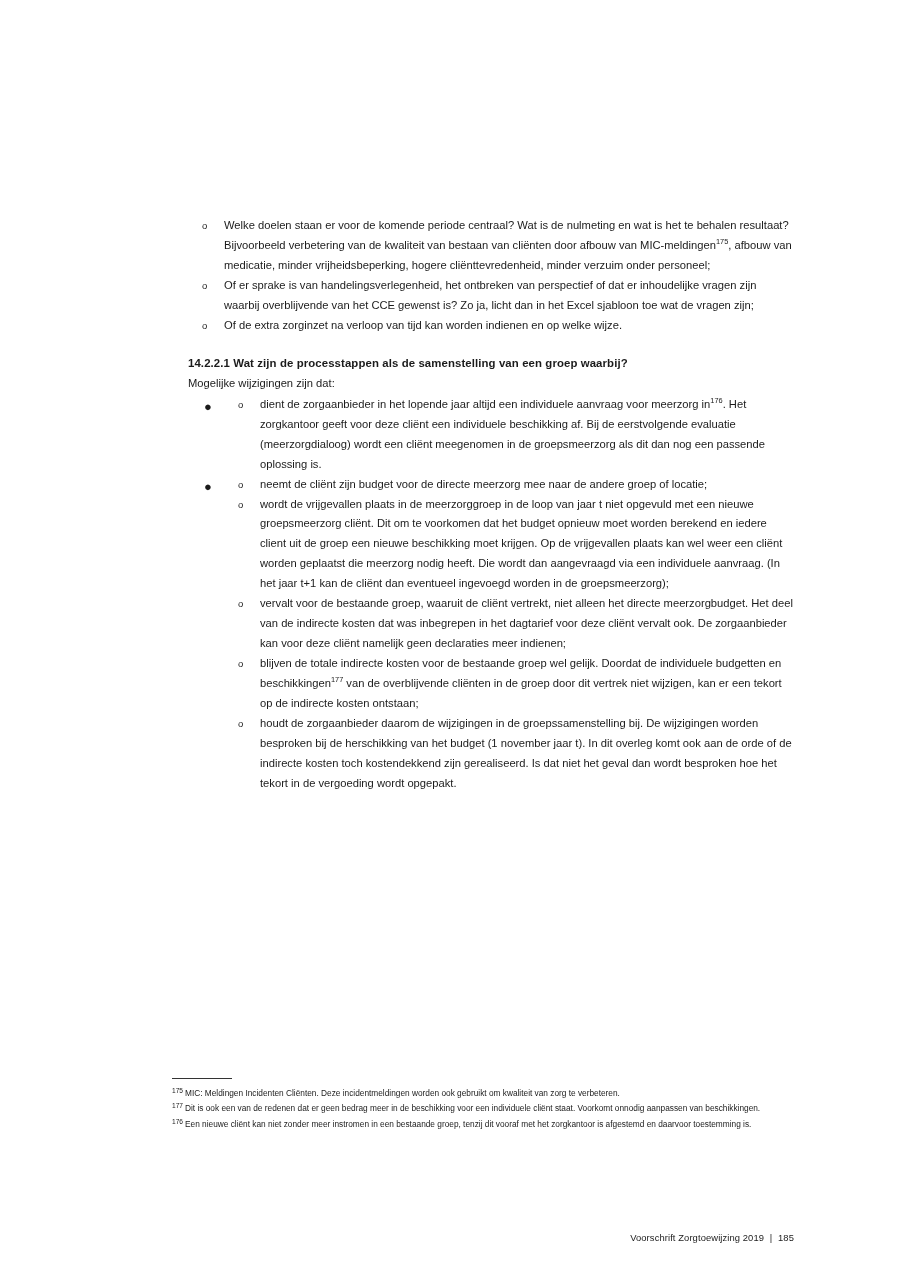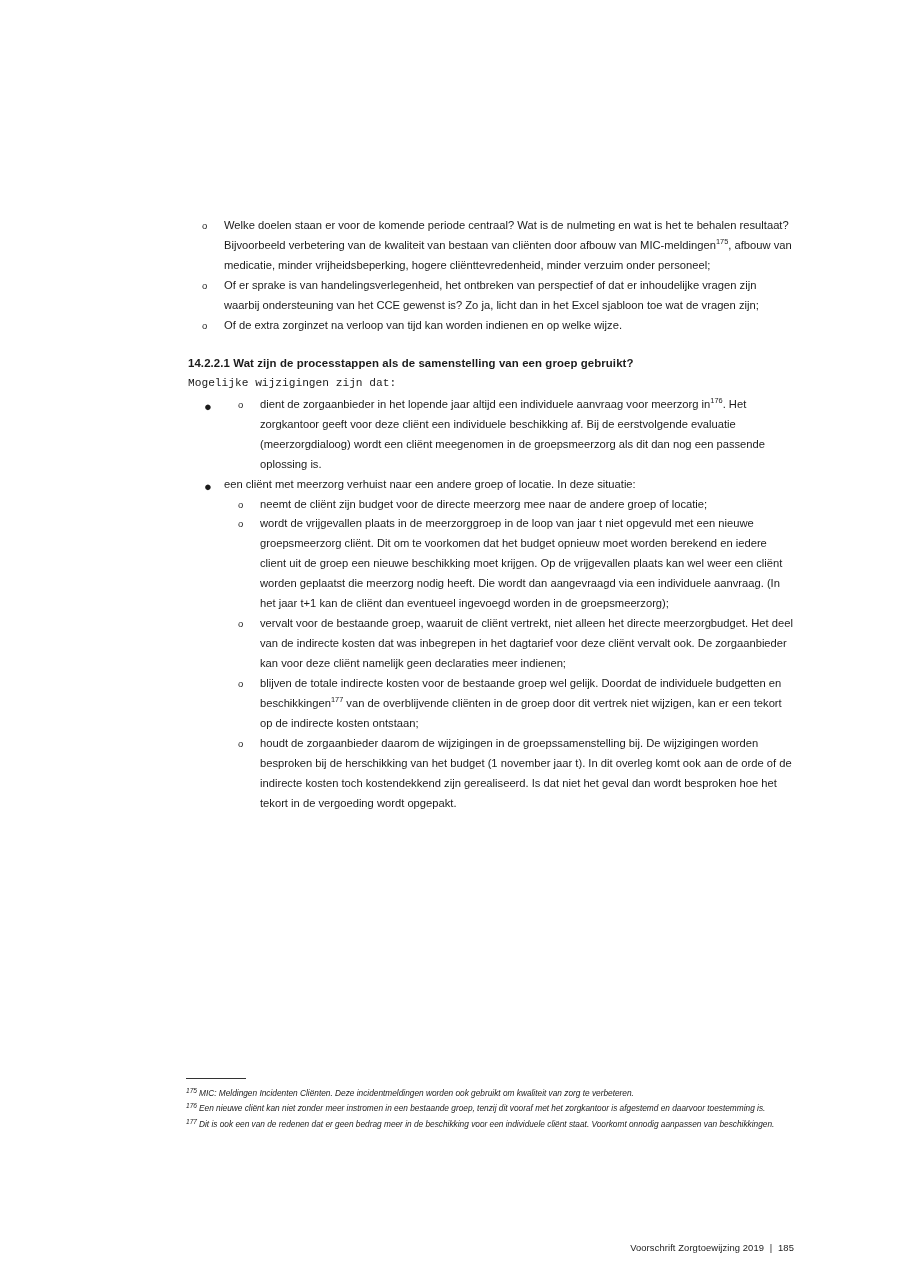--- a/index.html
+++ b/index.html
@@ -69,34 +69,32 @@
 
   .heading {
     font-size: 11.4px;
     font-weight: bold;
     margin: 17px 0 0 0;
     letter-spacing: 0.1px;
   }
   .subintro {
     font-size: 11.2px;
     margin: 1px 0 1px 0;
-    font-family: Liberation Mono, monospace;
   }
   sup {
     font-size: 7.4px;
     vertical-align: super;
     line-height: 0;
   }
   
   .footnotes {
     position: absolute;
-    left: 186px;
+    left: 172px;
     top: 1078px;
     width: 606px;
-    font-style: italic;
   }
   .fn-rule {
     width: 60px;
     height: 0;
     border-top: 1px solid #333;
     margin-bottom: 7px;
   }
   .fn {
     font-size: 8.3px;
     line-height: 1.72;
@@ -109,21 +107,21 @@
     position: absolute;
     left: 0;
     top: -1px;
     font-size: 6.6px;
     vertical-align: super;
   }
   
   .footer {
     position: absolute;
     right: 106px;
-    bottom: 20px;
+    bottom: 30px;
     font-size: 9.4px;
     color: #1b1b1b;
     letter-spacing: 0.1px;
     white-space: nowrap;
   }
   .footer .sep { margin: 0 3px; }
 </style>
 </head>
 <body>
 
@@ -131,44 +129,43 @@
 
   <div class="content body-text">
 
     <ul class="lvl2">
       <li>
         <span class="circle">o</span>
         <span class="item-text">Welke doelen staan er voor de komende periode centraal? Wat is de nulmeting en wat is het te behalen resultaat? Bijvoorbeeld verbetering van de kwaliteit van bestaan van cliënten door afbouw van MIC-meldingen<sup>175</sup>, afbouw van medicatie, minder vrijheidsbeperking, hogere cliënttevredenheid, minder verzuim onder personeel;</span>
       </li>
       <li>
         <span class="circle">o</span>
-        <span class="item-text">Of er sprake is van handelingsverlegenheid, het ontbreken van perspectief of dat er inhoudelijke vragen zijn waarbij ondersteuning van het CCE gewenst is? Zo ja, licht dan in het Excel sjabloon toe wat de vragen zijn;</span>
+        <span class="item-text">Of er sprake is van handelingsverlegenheid, het ontbreken van perspectief of dat er inhoudelijke vragen zijn waarbij overblijvende van het CCE gewenst is? Zo ja, licht dan in het Excel sjabloon toe wat de vragen zijn;</span>
       </li>
       <li>
         <span class="circle">o</span>
         <span class="item-text">Of de extra zorginzet na verloop van tijd kan worden indienen en op welke wijze.</span>
       </li>
     </ul>
 
-    <div class="heading">14.2.2.1 Wat zijn de processtappen als de samenstelling van een groep gebruikt?</div>
+    <div class="heading">14.2.2.1 Wat zijn de processtappen als de samenstelling van een groep waarbij?</div>
     <div class="subintro">Mogelijke wijzigingen zijn dat:</div>
 
     <ul class="lvl1">
       <li>
         <span class="bullet">●</span>
         <ul class="lvl2 nest">
           <li>
             <span class="circle">o</span>
             <span class="item-text">dient de zorgaanbieder in het lopende jaar altijd een individuele aanvraag voor meerzorg in<sup>176</sup>. Het zorgkantoor geeft voor deze cliënt een individuele beschikking af. Bij de eerstvolgende evaluatie (meerzorgdialoog) wordt een cliënt meegenomen in de groepsmeerzorg als dit dan nog een passende oplossing is.</span>
           </li>
         </ul>
       </li>
       <li>
         <span class="bullet">●</span>
-        <span class="item-text">een cliënt met meerzorg verhuist naar een andere groep of locatie. In deze situatie:</span>
         <ul class="lvl2 nest">
           <li>
             <span class="circle">o</span>
             <span class="item-text">neemt de cliënt zijn budget voor de directe meerzorg mee naar de andere groep of locatie;</span>
           </li>
           <li>
             <span class="circle">o</span>
             <span class="item-text">wordt de vrijgevallen plaats in de meerzorggroep in de loop van jaar t niet opgevuld met een nieuwe groepsmeerzorg cliënt. Dit om te voorkomen dat het budget opnieuw moet worden berekend en iedere client uit de groep een nieuwe beschikking moet krijgen. Op de vrijgevallen plaats kan wel weer een cliënt worden geplaatst die meerzorg nodig heeft. Die wordt dan aangevraagd via een individuele aanvraag. (In het jaar t+1 kan de cliënt dan eventueel ingevoegd worden in de groepsmeerzorg);</span>
           </li>
           <li>
@@ -189,26 +186,26 @@
 
   </div>
 
   <div class="footnotes">
     <div class="fn-rule"></div>
     <div class="fn">
       <span class="fn-num">175</span>
       <span>MIC: Meldingen Incidenten Cliënten. Deze incidentmeldingen worden ook gebruikt om kwaliteit van zorg te verbeteren.</span>
     </div>
     <div class="fn">
+      <span class="fn-num">177</span>
+      <span>Dit is ook een van de redenen dat er geen bedrag meer in de beschikking voor een individuele cliënt staat. Voorkomt onnodig aanpassen van beschikkingen.</span>
+    </div>
+    <div class="fn">
       <span class="fn-num">176</span>
       <span>Een nieuwe cliënt kan niet zonder meer instromen in een bestaande groep, tenzij dit vooraf met het zorgkantoor is afgestemd en daarvoor toestemming is.</span>
-    </div>
-    <div class="fn">
-      <span class="fn-num">177</span>
-      <span>Dit is ook een van de redenen dat er geen bedrag meer in de beschikking voor een individuele cliënt staat. Voorkomt onnodig aanpassen van beschikkingen.</span>
     </div>
   </div>
 
   <div class="footer">
     <span>Voorschrift Zorgtoewijzing 2019</span>
     <span class="sep">|</span>
     <span>185</span>
   </div>
 
 </div>

